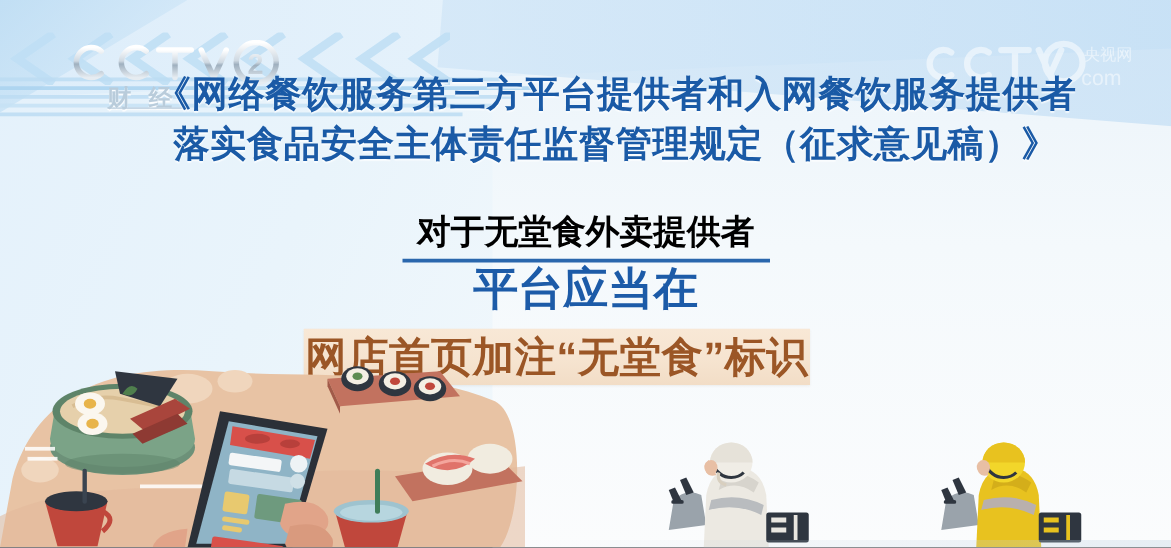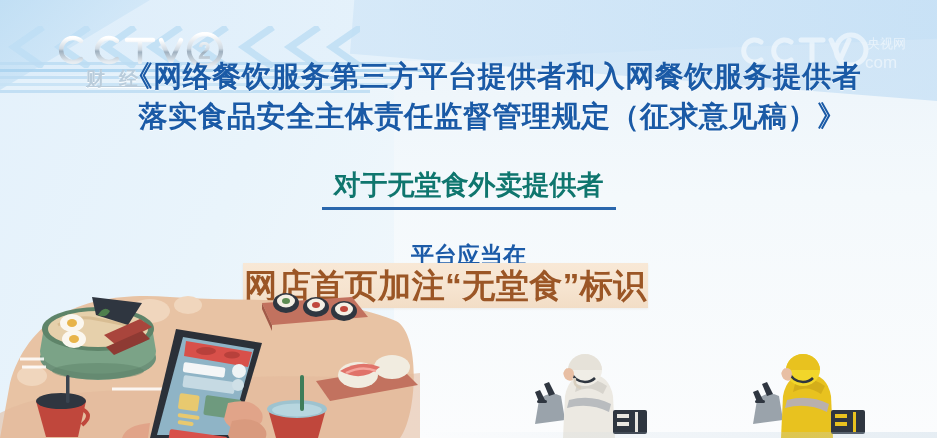--- a/index.html
+++ b/index.html
@@ -128,33 +128,33 @@
   .title-line.l1 { padding-left: 24px; }
   .title-line.l2 { padding-left: 24px; }
 
   .sub-wrap {
     position: absolute;
     left: 0; right: 0; top: 168px;
     text-align: center;
   }
   .sub-line-1 {
     display: inline-block;
-    color: #0f766e;
+    color: #000000;
     font-weight: bold;
     font-size: 27px;
     line-height: 34px;
     padding: 0 12px 5px 12px;
     border-bottom: 3px solid #2a67ad;
     white-space: nowrap;
   }
   .sub-line-2 {
-    margin-top: 28px;
+    margin-top: 4px;
     color: #1c5ba8;
     font-weight: bold;
-    font-size: 23px;
+    font-size: 36px;
     line-height: 34px;
     white-space: nowrap;
   }
 
   
   .callout {
     position: absolute;
     left: 243px; top: 263px;
     width: 405px; height: 45px;
     background: linear-gradient(180deg, #f8e8d6 0%, #f6e4d0 55%, #f2ddc6 100%);

